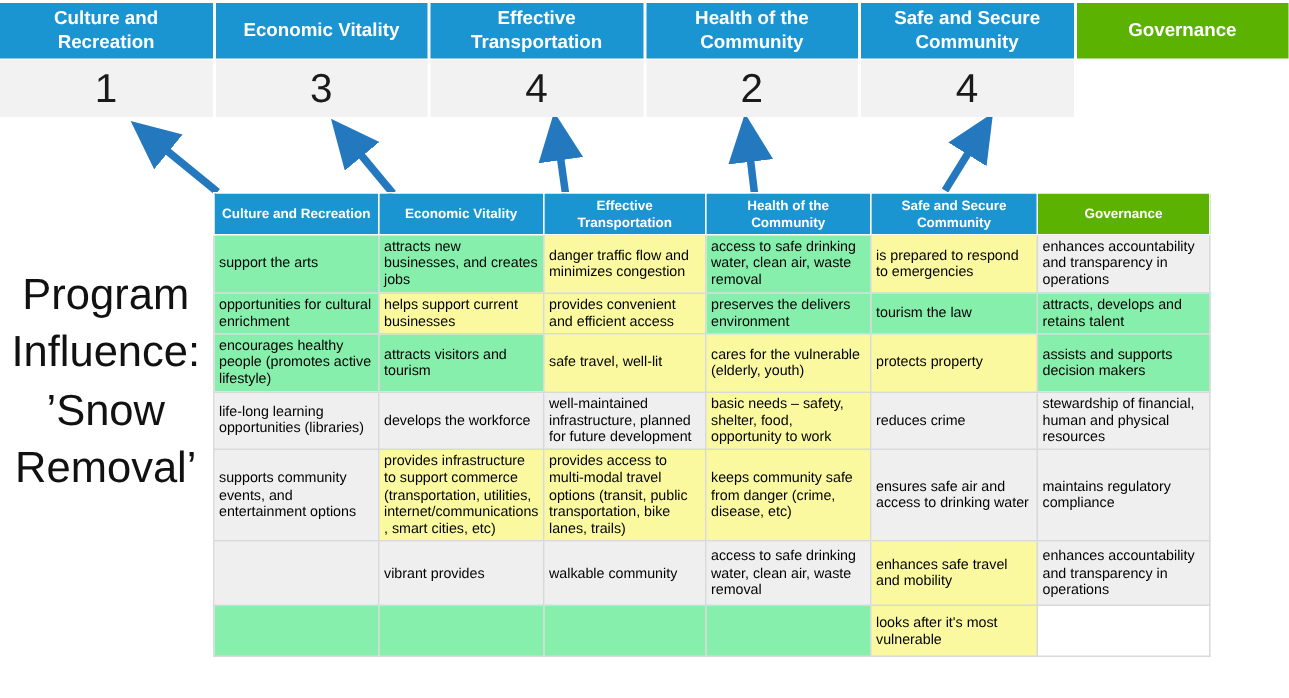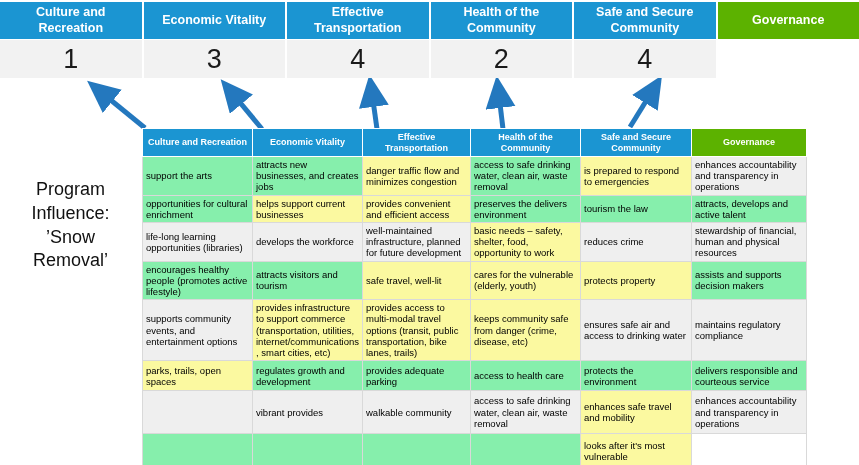--- a/index.html
+++ b/index.html
@@ -15,21 +15,21 @@
               line-height:1.25;padding:0 14px;background:var(--header_blue);}
   .score-head.green{background:var(--header_green);}
   .score-val{height:38px;display:flex;align-items:center;justify-content:center;
              background:var(--score_bg);font-size:27px;color:#1a1a1a;margin-top:1px;}
 
   
   .arrows{position:absolute;left:0;top:78px;}
 
   
   .program-label{position:absolute;left:0;top:178px;width:141px;text-align:center;
-                 font-size:18px;line-height:1.32;color:#111;white-space:pre-line;}
+                 font-size:29px;line-height:1.32;color:#111;white-space:pre-line;}
 
   
   table.matrix{position:absolute;left:142px;top:128px;border-collapse:collapse;
                table-layout:fixed;width:664px;}
   table.matrix th{background:var(--header_blue);color:#fff;font-weight:bold;
                   font-size:9px;text-align:center;vertical-align:middle;
                   border:1px solid #fff;padding:1px 2px;height:25px;line-height:1.2;}
   table.matrix th.green{background:var(--header_green);}
   table.matrix td{font-size:9.5px;line-height:1.18;padding:2px 3px;
                   vertical-align:middle;border:1px solid #d9d9d9;
@@ -113,53 +113,45 @@
         <td class="bg-white">access to safe drinking water, clean air, waste removal</td>
         <td class="bg-yellow">is prepared to respond to emergencies</td>
         <td class="bg-gray">enhances accountability and transparency in operations</td>
       </tr>
       <tr style="height: 24px;">
         <td class="bg-white">opportunities for cultural enrichment</td>
         <td class="bg-yellow">helps support current businesses</td>
         <td class="bg-yellow">provides convenient and efficient access</td>
         <td class="bg-white">preserves the delivers environment</td>
         <td class="bg-white">tourism the law</td>
-        <td class="bg-white">attracts, develops and active talent</td>
+        <td class="bg-white">attracts, develops and retains talent</td>
+      </tr>
+      <tr style="height: 33px;">
+        <td class="bg-white">encourages healthy people (promotes active lifestyle)</td>
+        <td class="bg-white">attracts visitors and tourism</td>
+        <td class="bg-yellow">safe travel, well-lit</td>
+        <td class="bg-yellow">cares for the vulnerable (elderly, youth)</td>
+        <td class="bg-yellow">protects property</td>
+        <td class="bg-white">assists and supports decision makers</td>
       </tr>
       <tr style="height: 34px;">
         <td class="bg-gray">life-long learning opportunities (libraries)</td>
         <td class="bg-gray">develops the workforce</td>
         <td class="bg-gray">well-maintained infrastructure, planned for future development</td>
         <td class="bg-yellow">basic needs – safety, shelter, food, opportunity to work</td>
         <td class="bg-gray">reduces crime</td>
         <td class="bg-gray">stewardship of financial, human and physical resources</td>
       </tr>
-      <tr style="height: 33px;">
-        <td class="bg-white">encourages healthy people (promotes active lifestyle)</td>
-        <td class="bg-white">attracts visitors and tourism</td>
-        <td class="bg-yellow">safe travel, well-lit</td>
-        <td class="bg-yellow">cares for the vulnerable (elderly, youth)</td>
-        <td class="bg-yellow">protects property</td>
-        <td class="bg-white">assists and supports decision makers</td>
-      </tr>
       <tr style="height: 60px;">
         <td class="bg-gray">supports community events, and entertainment options</td>
         <td class="bg-yellow">provides infrastructure to support commerce (transportation, utilities, internet/communications, smart cities, etc)</td>
         <td class="bg-yellow">provides access to multi-modal travel options (transit, public transportation, bike lanes, trails)</td>
         <td class="bg-yellow">keeps community safe from danger (crime, disease, etc)</td>
         <td class="bg-gray">ensures safe air and access to drinking water</td>
         <td class="bg-gray">maintains regulatory compliance</td>
-      </tr>
-      <tr style="height: 30px;">
-        <td class="bg-yellow">parks, trails, open spaces</td>
-        <td class="bg-white">regulates growth and development</td>
-        <td class="bg-white">provides adequate parking</td>
-        <td class="bg-white">access to health care</td>
-        <td class="bg-white">protects the environment</td>
-        <td class="bg-white">delivers responsible and courteous service</td>
       </tr>
       <tr style="height: 43px;">
         <td class="bg-gray"></td>
         <td class="bg-gray">vibrant provides</td>
         <td class="bg-gray">walkable community</td>
         <td class="bg-gray">access to safe drinking water, clean air, waste removal</td>
         <td class="bg-yellow">enhances safe travel and mobility</td>
         <td class="bg-gray">enhances accountability and transparency in operations</td>
       </tr>
       <tr style="height: 34px;">

